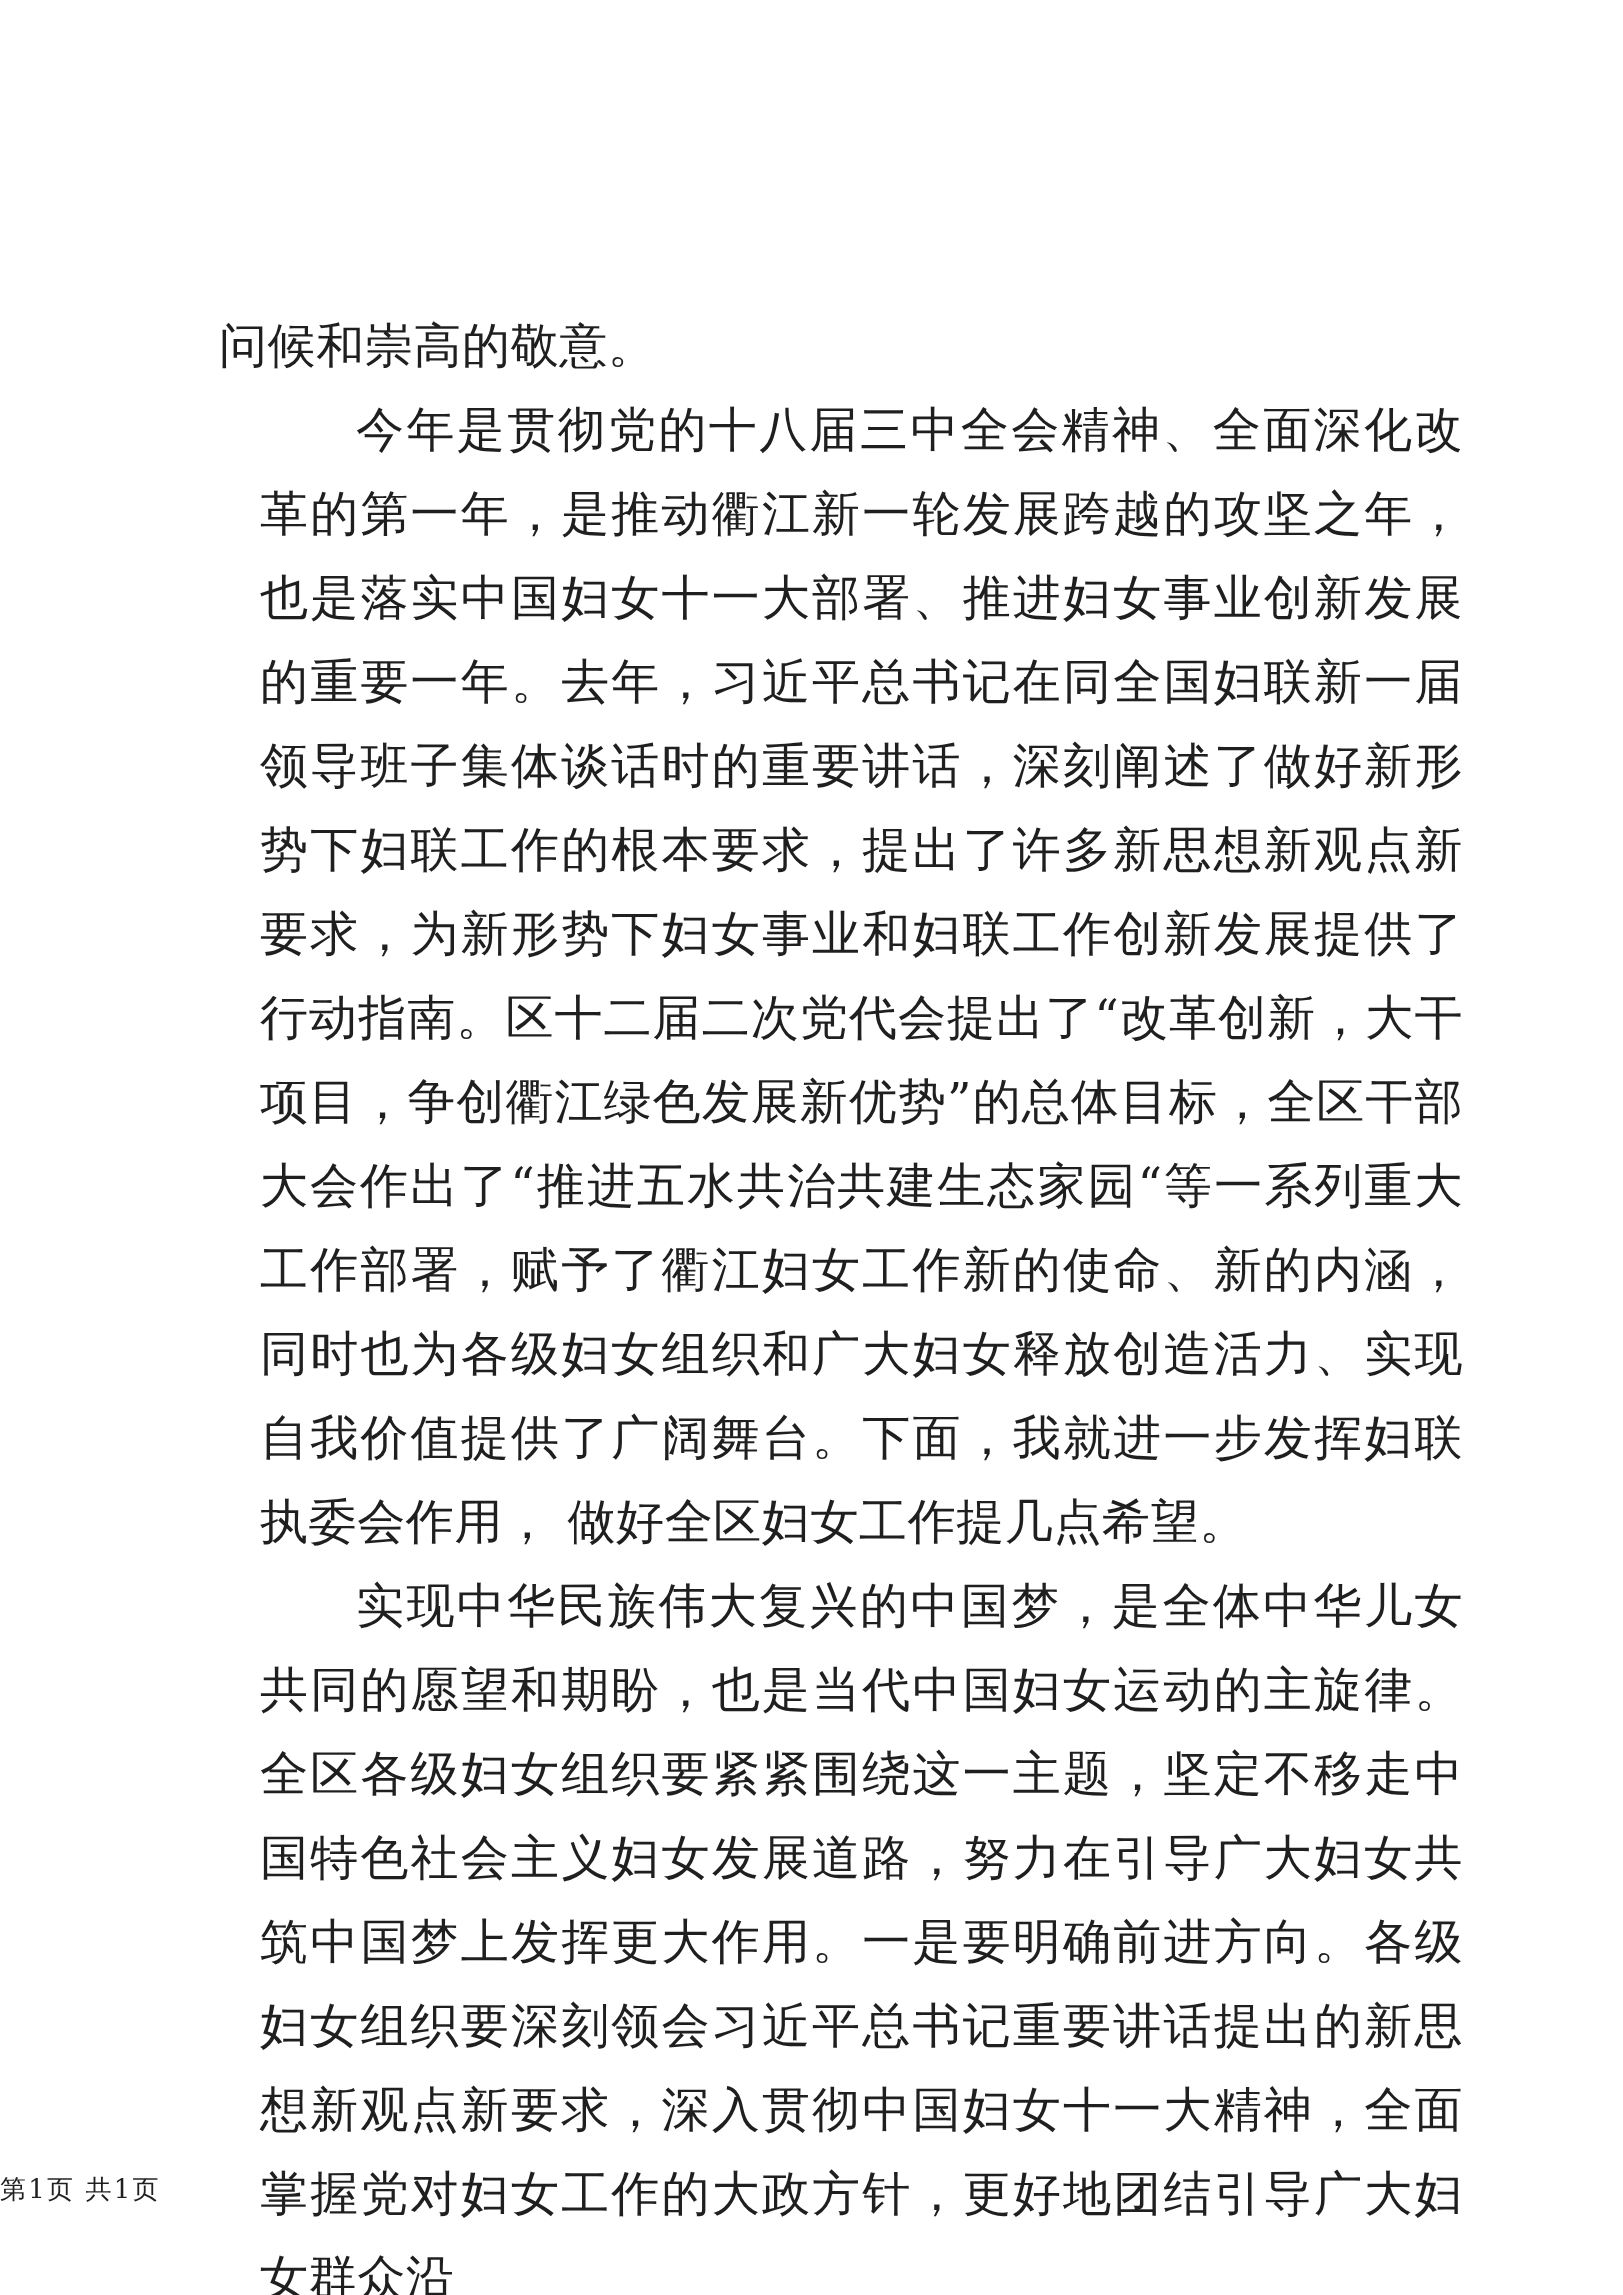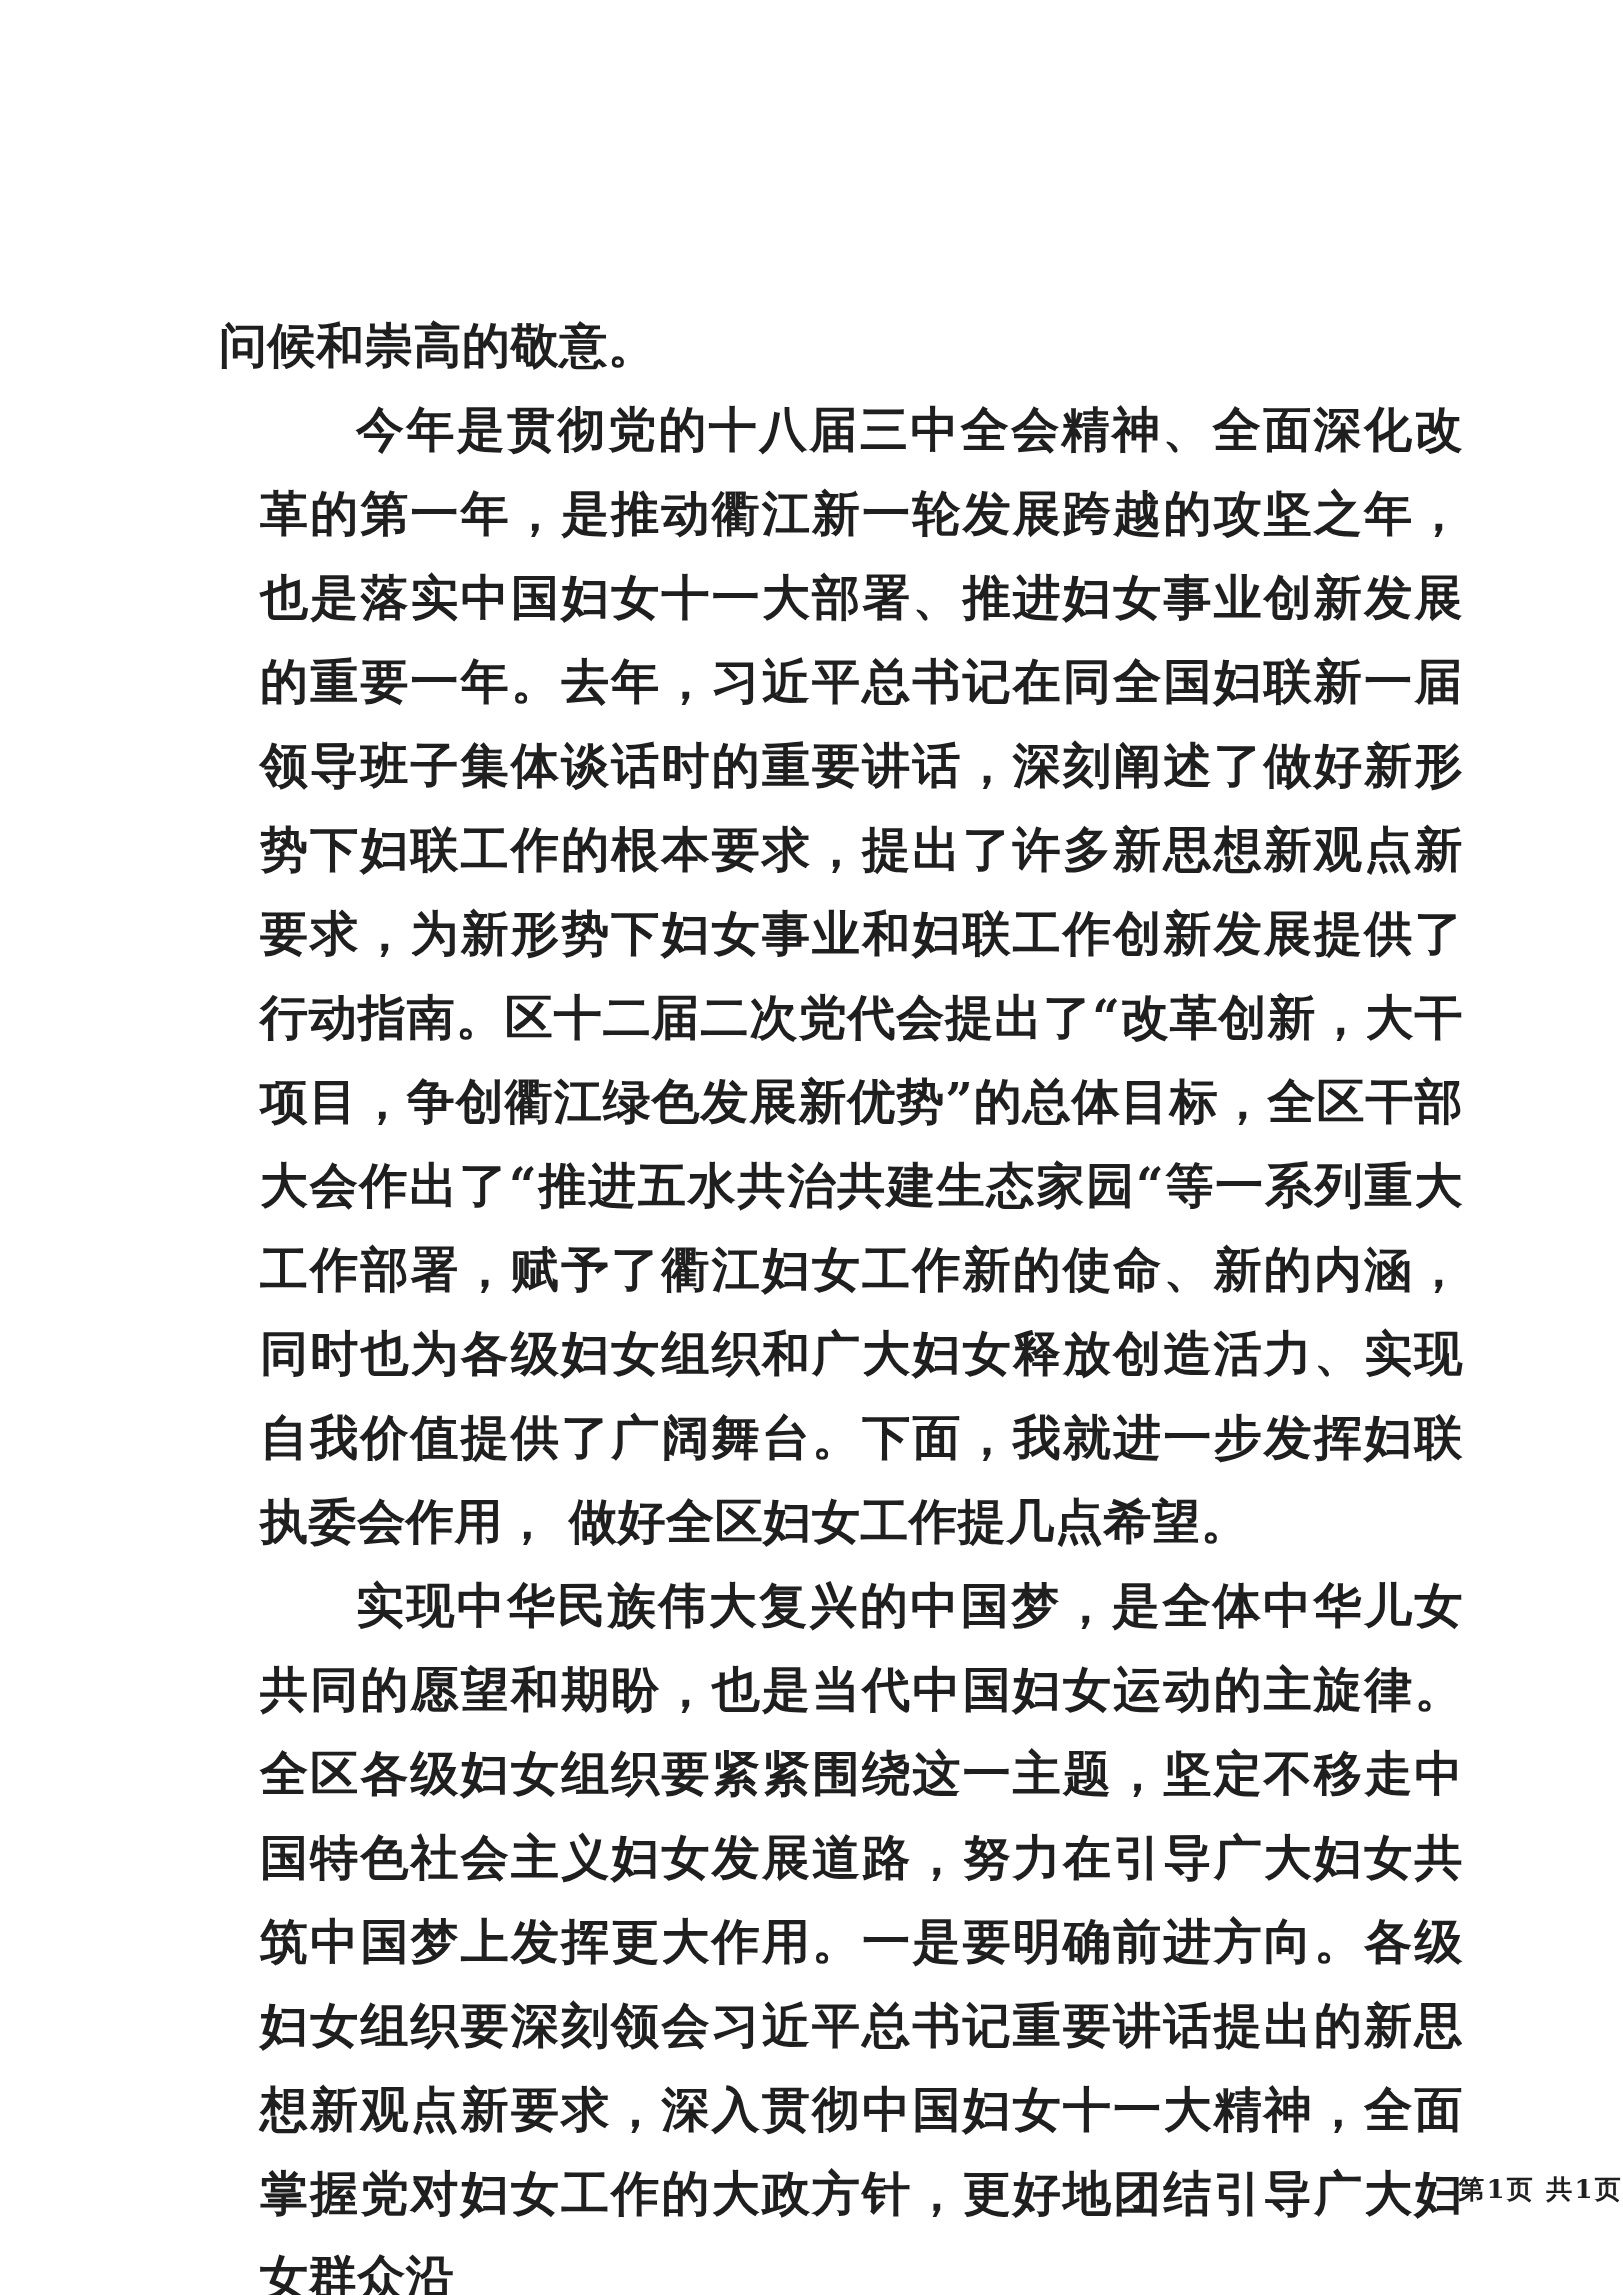--- a/index.html
+++ b/index.html
@@ -12,21 +12,20 @@
     background: #ffffff;
     position: relative;
     overflow: hidden;
     font-family: "DejaVu Serif", "Liberation Serif", serif;
     color: #1f1f1f;
   }
   .page {
     position: absolute;
     inset: 0;
     background: #ffffff;
-    font-weight: bold;
   }
   .content {
     position: absolute;
     left: 219px;
     top: 303px;
     width: 1244px;
     font-size: 48px;
     line-height: 84px;
     text-align: justify;
     text-justify: inter-ideograph;
@@ -38,21 +37,21 @@
   }
   p.para.indent {
     text-indent: 96px;
     margin-left: 41px;
   }
   .footer {
     position: absolute;
     left: 0;
     right: 0;
     top: 2172px;
-    text-align: right;
+    text-align: left;
     font-size: 26px;
     color: #1f1f1f;
     letter-spacing: 2.2px;
   }
 </style>
 </head>
 <body>
 
 <div class="page">
   <div class="content" id="paragraphs">

